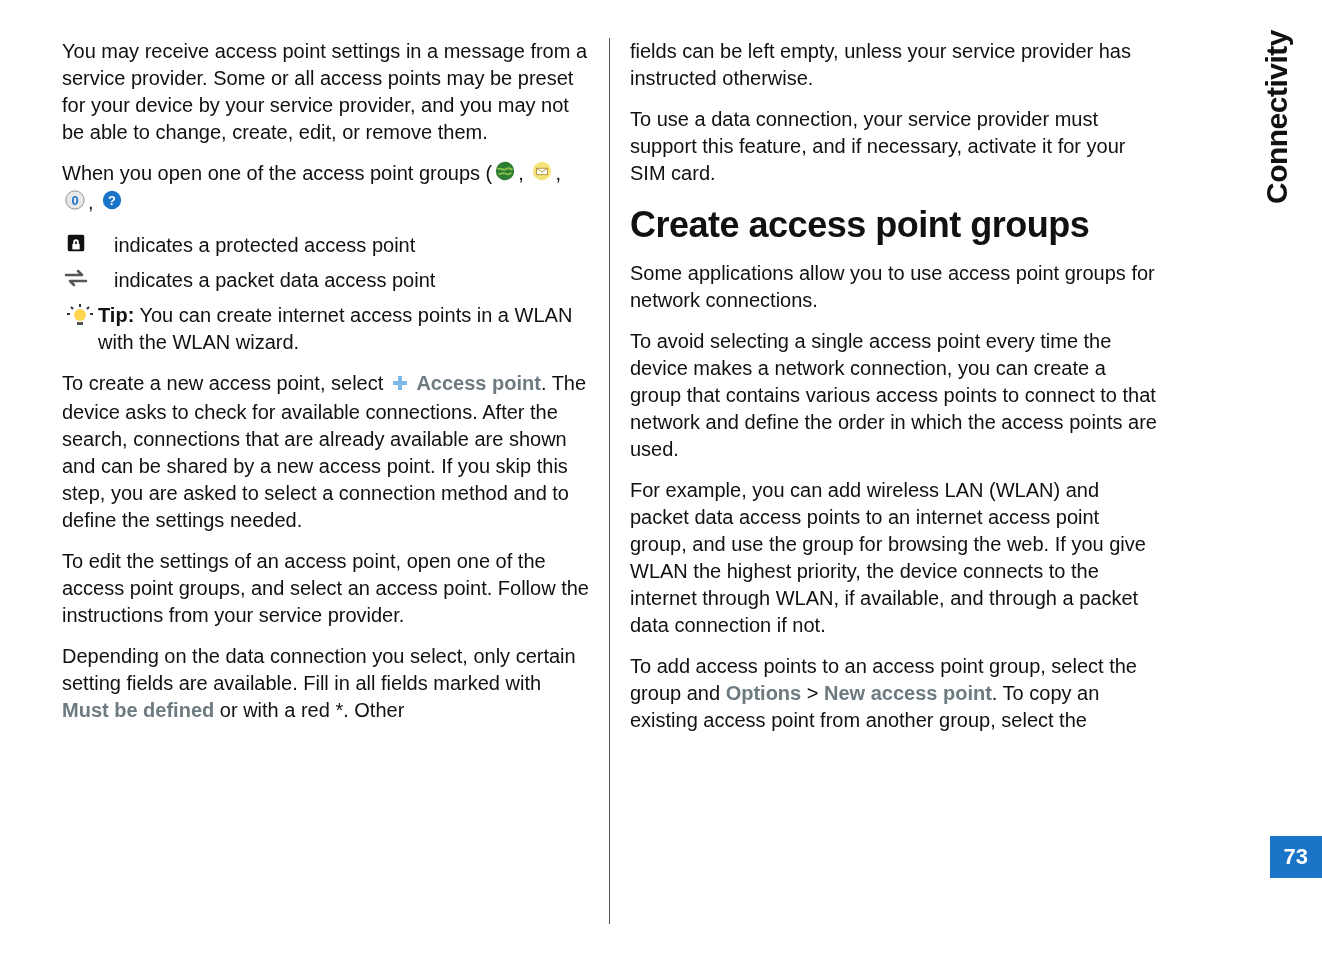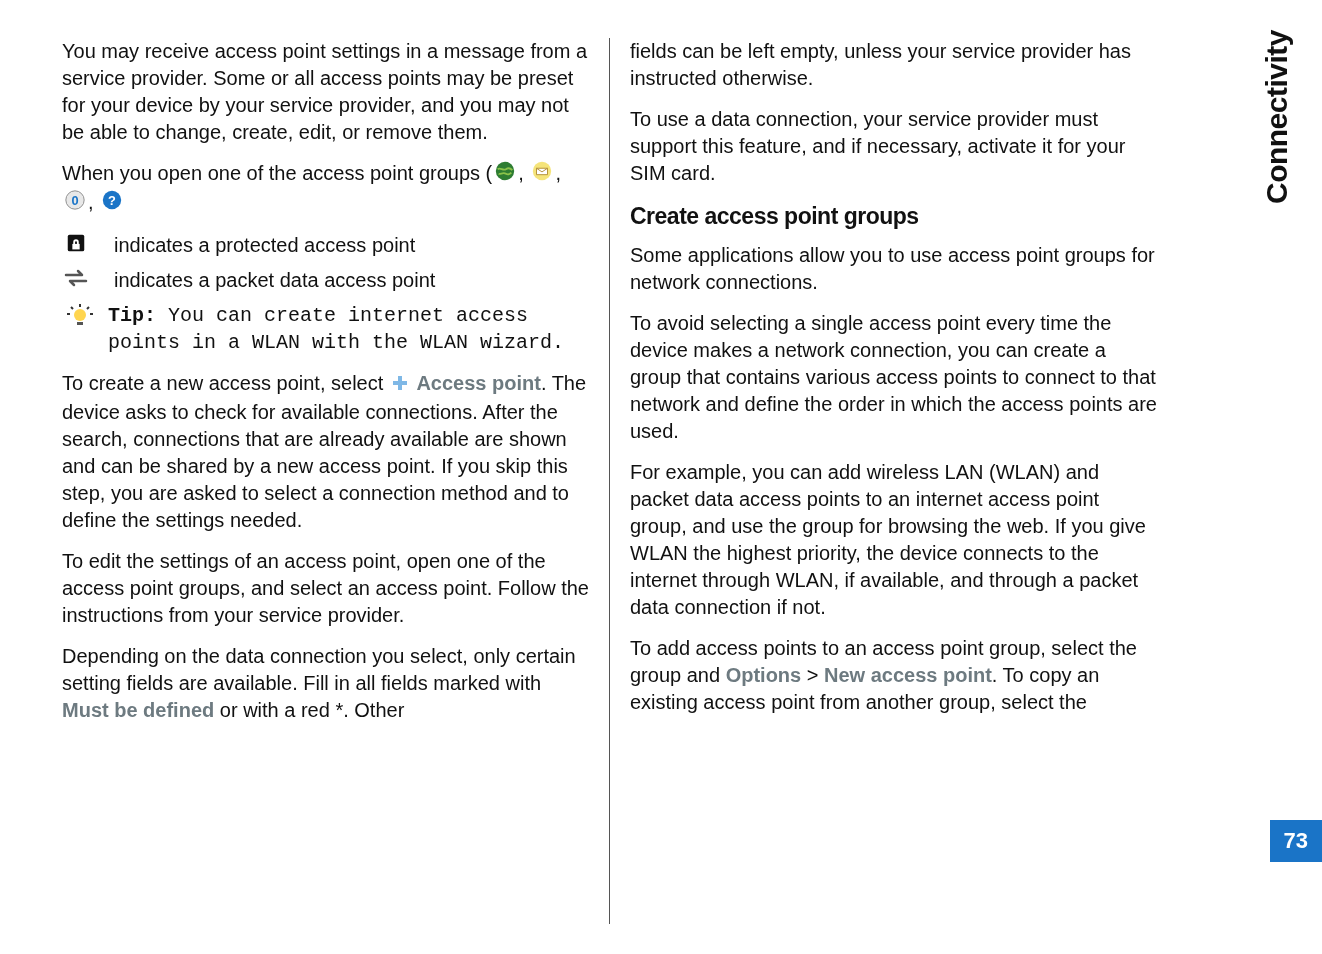--- a/index.html
+++ b/index.html
@@ -21,31 +21,31 @@
     width: 560px;
     padding: 0 12px;
     font-size: 20px;
     line-height: 1.35;
     color: #111;
   }
   .col.left { border-right: 1px solid #555; padding-right: 20px; }
   .col.right { padding-left: 20px; }
   .para { margin-bottom: 14px; text-align: left; }
   .heading {
-    font-size: 23px;
+    font-size: 36px;
     font-weight: bold;
     margin: 10px 0 10px 0;
     letter-spacing: -0.5px;
   }
   .icon-line { display: flex; align-items: flex-start; gap: 24px; margin-bottom: 8px; }
   .icon-line .icon-slot { width: 28px; display: flex; justify-content: center; align-items: center; flex-shrink:0; }
   .icon-line .txt { flex: 1; }
   .inline-icon { display: inline-block; vertical-align: middle; margin: 0 2px; }
   .soft-label { color: #6d7a80; font-weight: bold; }
-  .tip-row { display: flex; gap: 10px; align-items: flex-start; margin-bottom: 14px; margin-top:4px;font-family:Liberation Mono, monospace; }
+  .tip-row { display: flex; align-items: flex-start; margin-bottom: 14px; margin-top:4px; }
   .tip-icon { width: 36px; flex-shrink:0; display:flex; justify-content:center;}
   .bullet-list { list-style: none; margin-bottom: 14px; }
   .bullet-list li { position: relative; padding-left: 28px; margin-bottom: 6px; }
   .bullet-list li::before {
     content: "•";
     position: absolute;
     left: 6px;
     top: 0;
     color: #1a74c7;
     font-size: 24px;
@@ -66,21 +66,21 @@
   .side-tab .chapter {
     writing-mode: vertical-rl;
     transform: rotate(180deg);
     font-size: 30px;
     font-weight: bold;
     color: #111;
     letter-spacing: -0.5px;
   }
   .side-tab .pagenum {
     position: absolute;
-    bottom: 92px;
+    bottom: 76px;
     right: 0;
     background: #1a74c7;
     color: #fff;
     font-weight: bold;
     font-size: 22px;
     padding: 8px 14px;
   }
   .svg-icon { width: 22px; height: 22px; }
 </style>
 </head>

